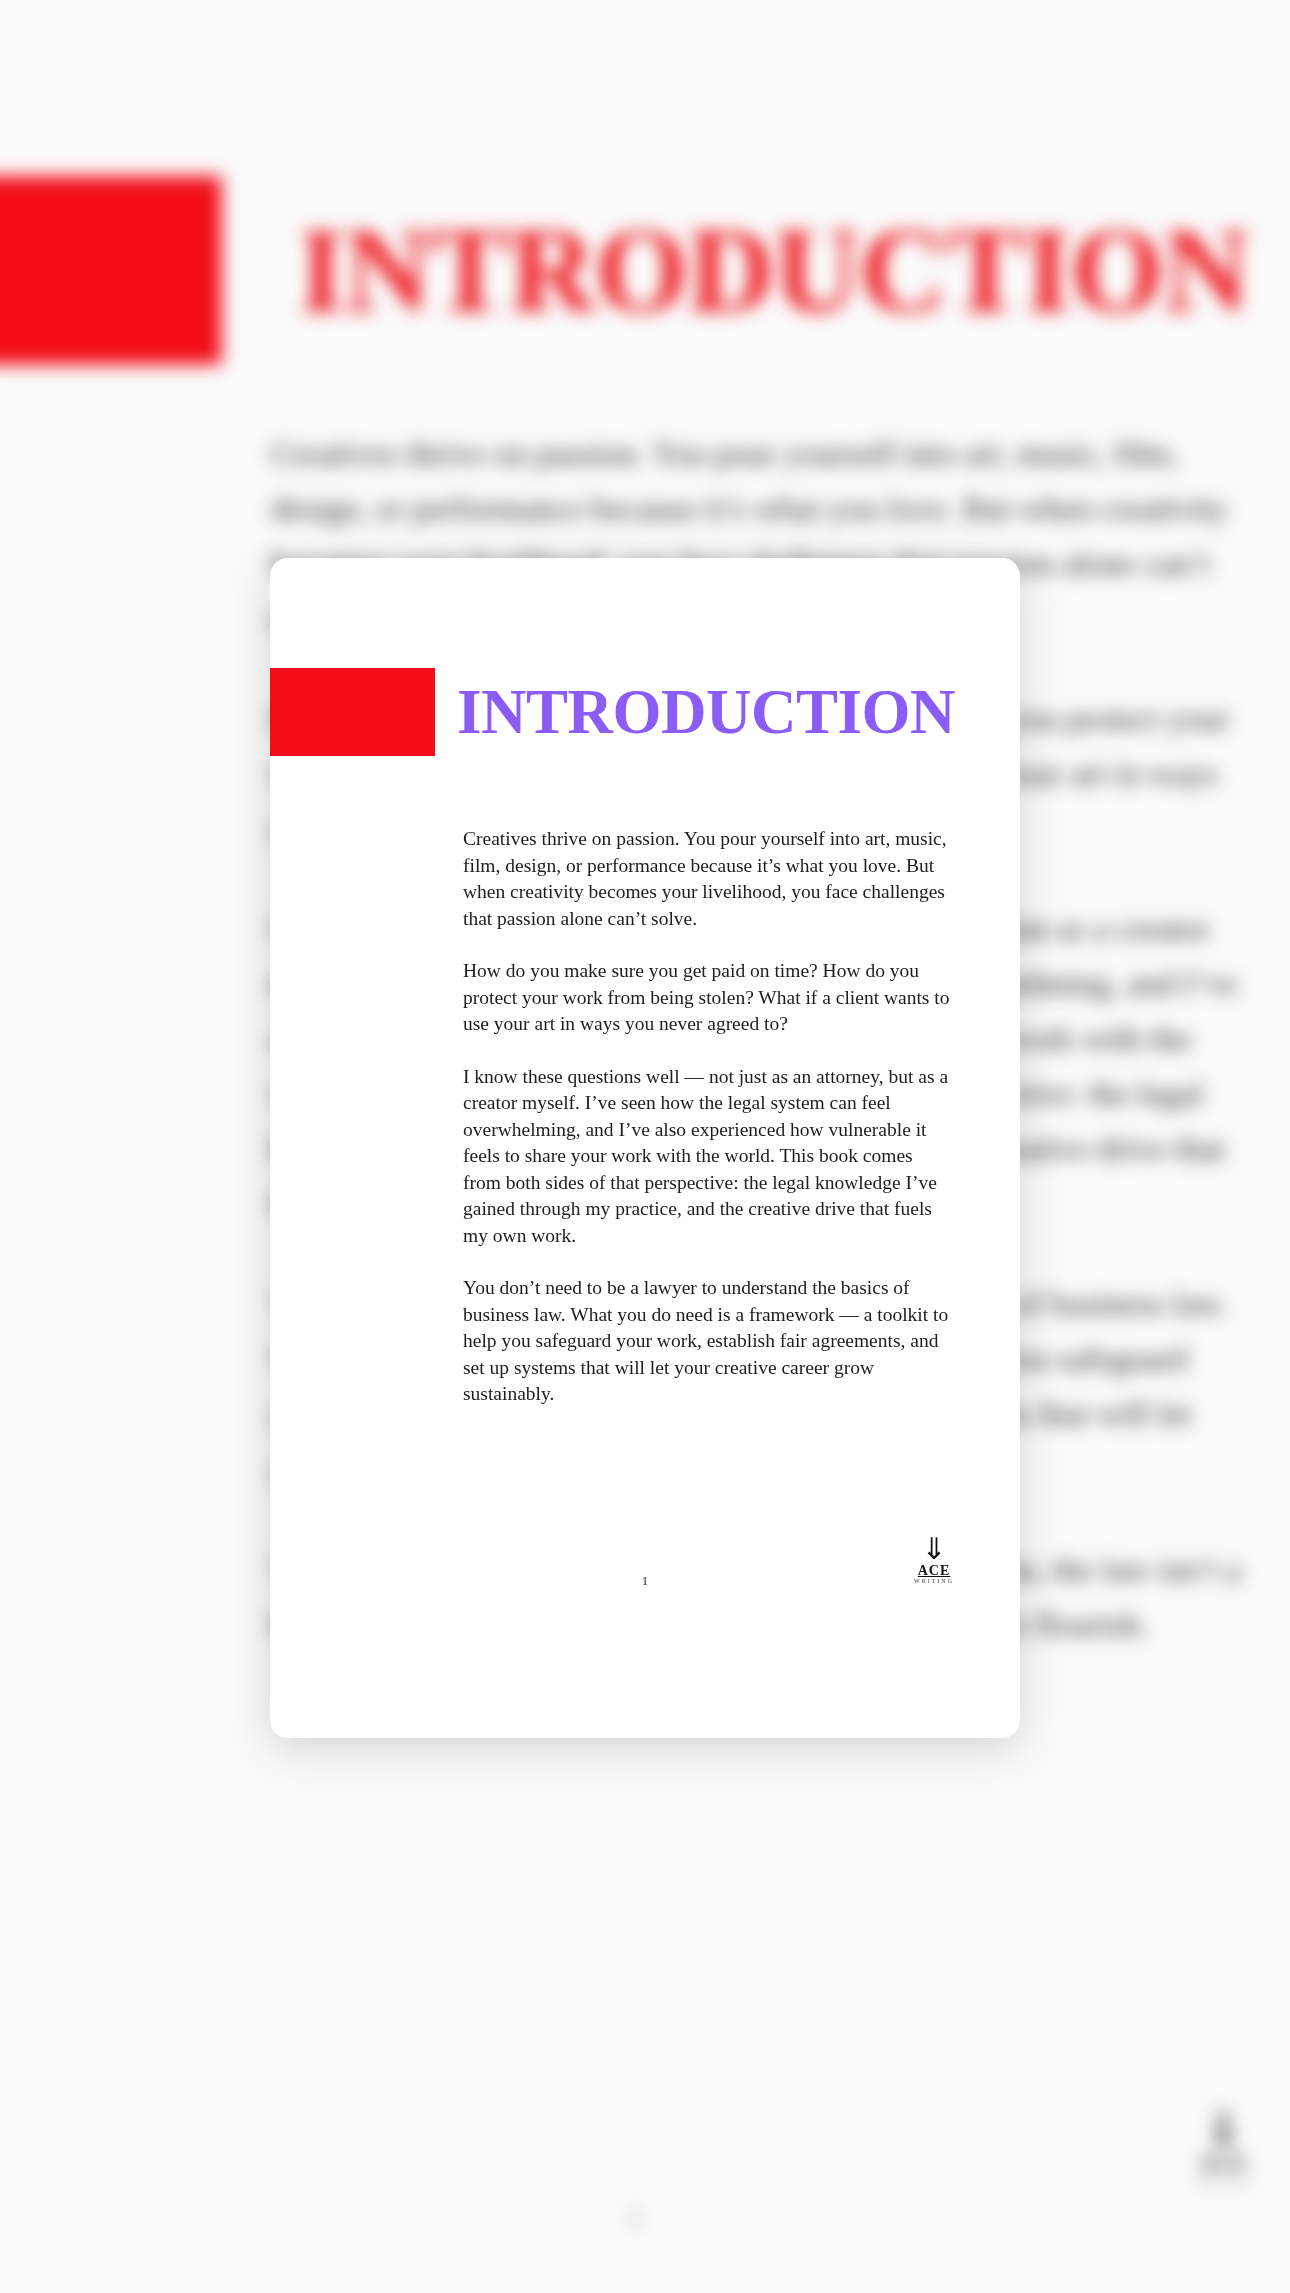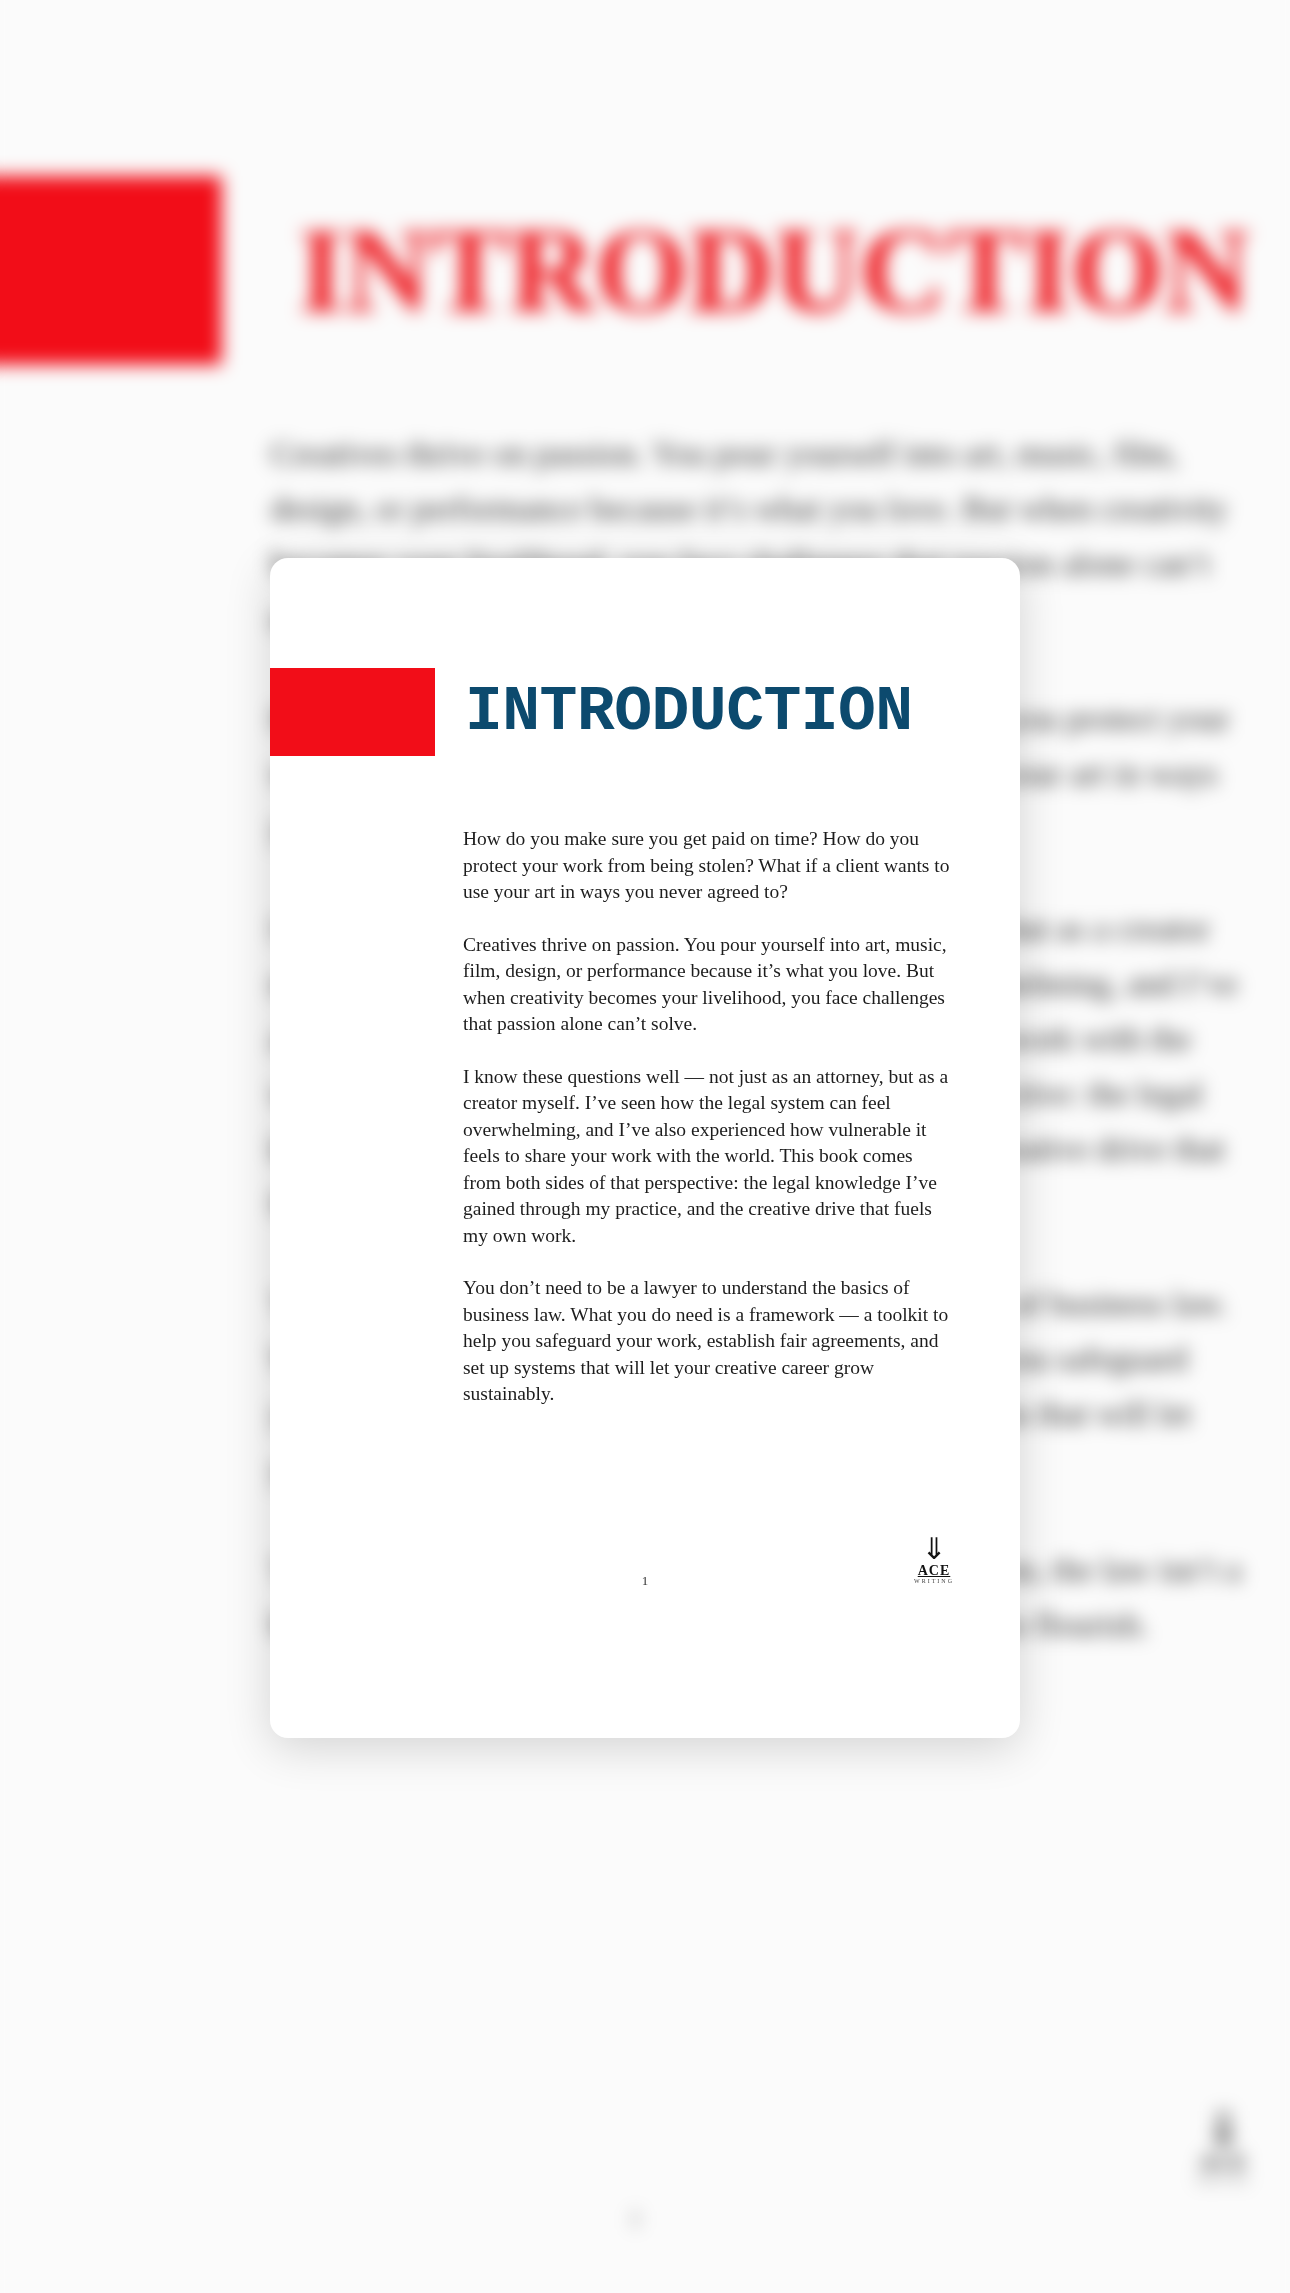--- a/index.html
+++ b/index.html
@@ -105,28 +105,28 @@
     align-items: center;
     width: 100%;
   }
   #card-redblock {
     width: 165px;
     height: 88px;
     background: #f20d18;
     margin-left: 0;
   }
   #card-title {
-    margin-left: 30px;
-    color: #0c4a6e;
+    margin-left: 22px;
+    color: #8b5cf6;
     font-size: 63px;
     font-weight: bold;
     line-height: 1;
     letter-spacing: -0.5px;
     white-space: nowrap;
-    font-family: Liberation Mono, monospace;
+    font-family: Liberation Serif, serif;
   }
   #card-body {
     position: absolute;
     left: 193px;
     top: 268px;
     width: 490px;
     color: #1d1d1d;
     font-size: 19.5px;
     line-height: 26.5px;
     text-align: left;
@@ -206,22 +206,22 @@
 </div>
 
 <div id="card">
 
   <div id="card-header">
     <div id="card-redblock"></div>
     <div id="card-title">INTRODUCTION</div>
   </div>
 
   <div id="card-body">
+    <p>Creatives thrive on passion. You pour yourself into art, music, film, design, or performance because it’s what you love. But when creativity becomes your livelihood, you face challenges that passion alone can’t solve.</p>
     <p>How do you make sure you get paid on time? How do you protect your work from being stolen? What if a client wants to use your art in ways you never agreed to?</p>
-    <p>Creatives thrive on passion. You pour yourself into art, music, film, design, or performance because it’s what you love. But when creativity becomes your livelihood, you face challenges that passion alone can’t solve.</p>
     <p>I know these questions well — not just as an attorney, but as a creator myself. I’ve seen how the legal system can feel overwhelming, and I’ve also experienced how vulnerable it feels to share your work with the world. This book comes from both sides of that perspective: the legal knowledge I’ve gained through my practice, and the creative drive that fuels my own work.</p>
     <p>You don’t need to be a lawyer to understand the basics of business law. What you do need is a framework — a toolkit to help you safeguard your work, establish fair agreements, and set up systems that will let your creative career grow sustainably.</p>
   </div>
 
   <div id="card-pagenum">1</div>
 
   <div id="card-logo">
     <span class="mark">⇓</span>
     <span class="rule"></span>
     <span class="name">ACE</span>

